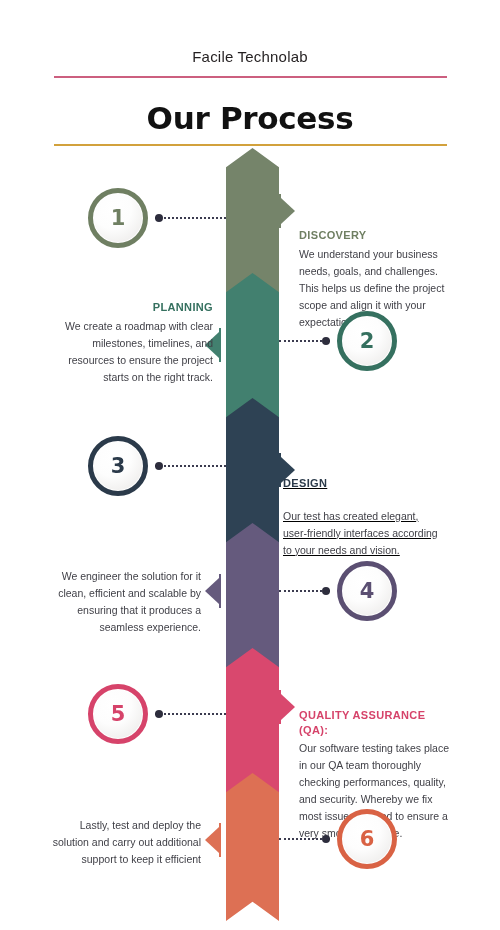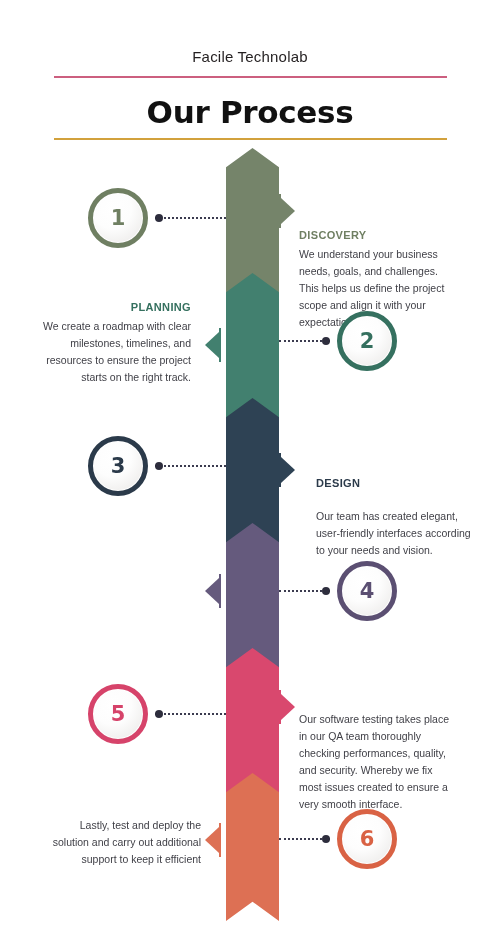--- a/index.html
+++ b/index.html
@@ -38,21 +38,21 @@
   }
   .rule-top { background: #cc5f7f; margin-top: 11px; }
   .rule-bottom { background: #d2a13c; margin-top: 8px; }
 
   .title {
     text-align: center;
     font-size: 31px;
     font-weight: 700;
     color: #111111;
     letter-spacing: -.3px;
-    padding-top: 16px;
+    padding-top: 22px;
     font-family: "DejaVu Sans", sans-serif;
   }
 
   
   .ribbon { position: absolute; left: 226px; top: 0; width: 53px; height: 930px; }
 
   .seg {
     position: absolute;
     left: 0;
     width: 53px;
@@ -170,64 +170,66 @@
         <div class="bar" style="background: rgb(66, 128, 111);"></div>
         <div class="tri" style="border-right-color: rgb(66, 128, 111);"></div>
       </div>
       <div class="connector to-left" style="top: 337px; left: 279px; width: 51px;">
         <div class="dline"></div>
         <div class="dot"></div>
       </div>
       <div class="badge" style="left: 337px; top: 311px; border-color: rgb(53, 112, 95);">
         <span style="color: rgb(53, 112, 95);">2</span>
       </div>
-      <div class="block left" style="left: 35px; top: 300px;">
+      <div class="block left" style="left: 57px; top: 300px;">
         <h3 style="color: rgb(53, 112, 95);">PLANNING</h3>
         <p style="margin-top: 3px;">We create a roadmap with clear milestones, timelines, and resources to ensure the project starts on the right track.</p>
       </div>
       <div class="marker right" style="top: 453px; left: 279px;">
         <div class="bar" style="background: rgb(46, 66, 84);"></div>
         <div class="tri" style="border-left-color: rgb(46, 66, 84);"></div>
       </div>
       <div class="connector to-right" style="top: 462px; left: 155px; width: 71px;">
         <div class="dline"></div>
         <div class="dot"></div>
       </div>
       <div class="badge" style="left: 88px; top: 436px; border-color: rgb(43, 58, 74);">
         <span style="color: rgb(43, 58, 74);">3</span>
       </div>
-      <div class="block right" style="left: 316px; top: 436px;">
+      <div class="block right" style="left: 283px; top: 436px; text-decoration: underline;">
         <h3 style="color: rgb(43, 58, 74);">DESIGN</h3>
-        <p class="gap">Our team has created elegant, user-friendly interfaces according to your needs and vision.</p>
+        <p class="gap">Our test has created elegant, user-friendly interfaces according to your needs and vision.</p>
       </div>
       <div class="marker left" style="top: 574px; left: 205px;">
         <div class="bar" style="background: rgb(101, 90, 125);"></div>
         <div class="tri" style="border-right-color: rgb(101, 90, 125);"></div>
       </div>
       <div class="connector to-left" style="top: 587px; left: 279px; width: 51px;">
         <div class="dline"></div>
         <div class="dot"></div>
       </div>
       <div class="badge" style="left: 337px; top: 561px; border-color: rgb(91, 79, 114);">
         <span style="color: rgb(91, 79, 114);">4</span>
       </div>
       <div class="block left" style="left: 45px; top: 551px;">
+        <p class="gap">We engineer the solution for it clean, efficient and scalable by ensuring that it produces a seamless experience.</p>
       </div>
       <div class="marker right" style="top: 690px; left: 279px;">
         <div class="bar" style="background: rgb(217, 72, 110);"></div>
         <div class="tri" style="border-left-color: rgb(217, 72, 110);"></div>
       </div>
       <div class="connector to-right" style="top: 710px; left: 155px; width: 71px;">
         <div class="dline"></div>
         <div class="dot"></div>
       </div>
       <div class="badge" style="left: 88px; top: 684px; border-color: rgb(214, 67, 106);">
         <span style="color: rgb(214, 67, 106);">5</span>
       </div>
       <div class="block right" style="left: 299px; top: 668px;">
+        <h3 style="color: rgb(214, 67, 106);">QUALITY ASSURANCE (QA):</h3>
         <p style="margin-top: 3px;">Our software testing takes place in our QA team thoroughly checking performances, quality, and security. Whereby we fix most issues created to ensure a very smooth interface.</p>
       </div>
       <div class="marker left" style="top: 823px; left: 205px;">
         <div class="bar" style="background: rgb(221, 112, 84);"></div>
         <div class="tri" style="border-right-color: rgb(221, 112, 84);"></div>
       </div>
       <div class="connector to-left" style="top: 835px; left: 279px; width: 51px;">
         <div class="dline"></div>
         <div class="dot"></div>
       </div>

